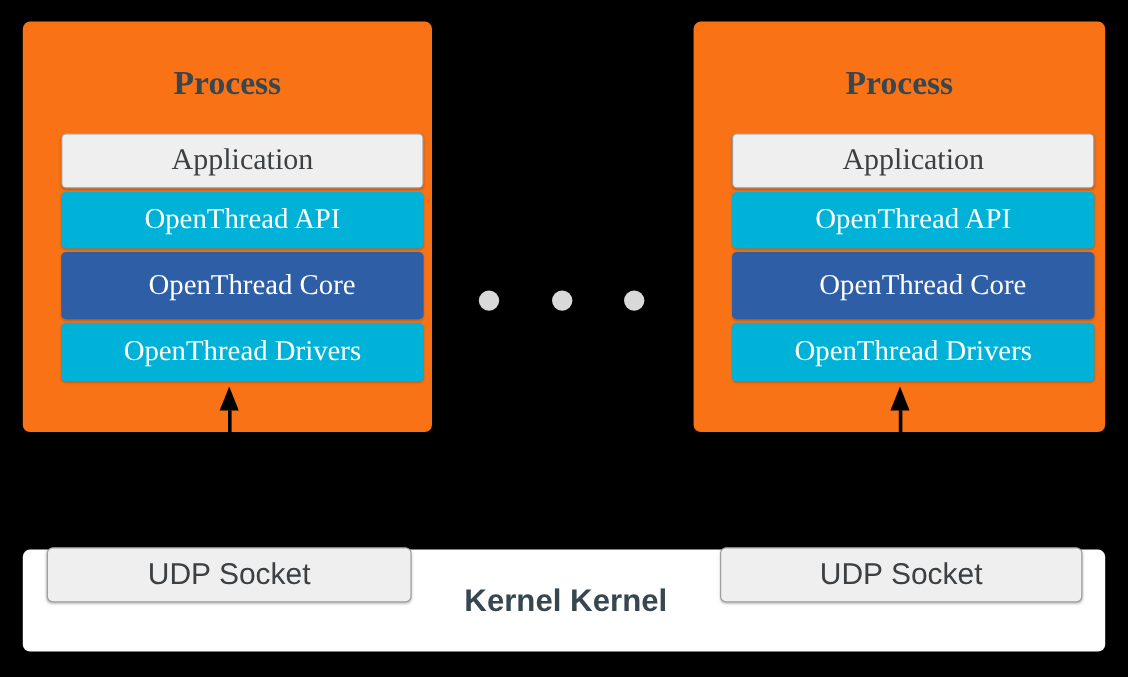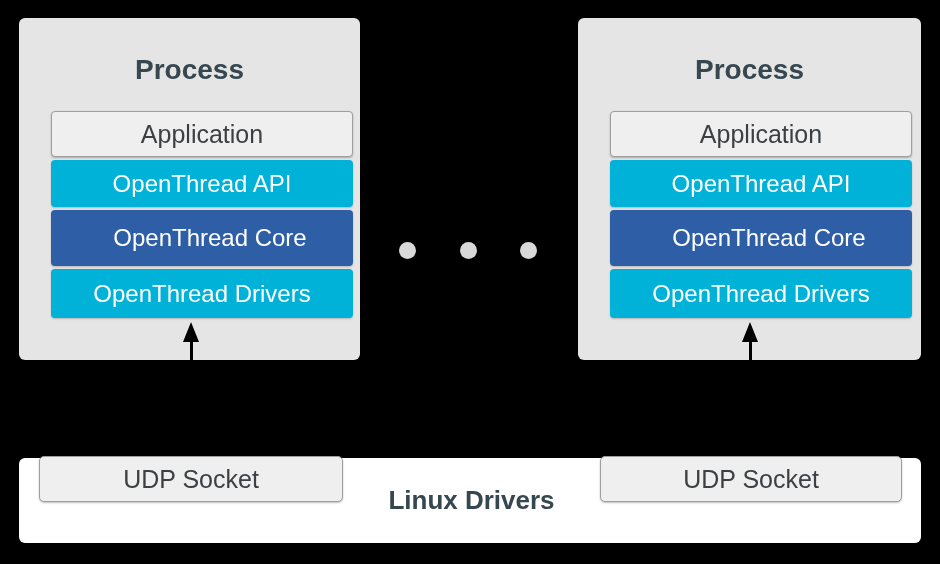--- a/index.html
+++ b/index.html
@@ -14,22 +14,23 @@
     height: 564px;
     background: #000000;
     overflow: hidden;
   }
 
   
   .process-box {
     position: absolute;
     top: 18px;
     height: 342px;
-    background: #e5e5e5;
+    background: #f97316;
     border-radius: 6px;
+    font-family: Liberation Serif, serif;
   }
   .process-box.left  { left: 19px;  width: 341px; }
   .process-box.right { left: 578px; width: 343px; }
 
   .process-title {
     position: absolute;
     top: 30px;
     left: 0;
     width: 100%;
     line-height: 44px;
@@ -188,17 +189,17 @@
       <div class="line"></div>
     </div>
   </div>
 
   <div class="ellipsis-dot dot-1"></div>
   <div class="ellipsis-dot dot-2"></div>
   <div class="ellipsis-dot dot-3"></div>
 
   <div class="kernel-bar">
     <div class="udp-box left">UDP Socket</div>
-    <div class="kernel-label">Linux Drivers</div>
+    <div class="kernel-label">Kernel Kernel</div>
     <div class="udp-box right">UDP Socket</div>
   </div>
 
 </div>
 
 </body></html>

